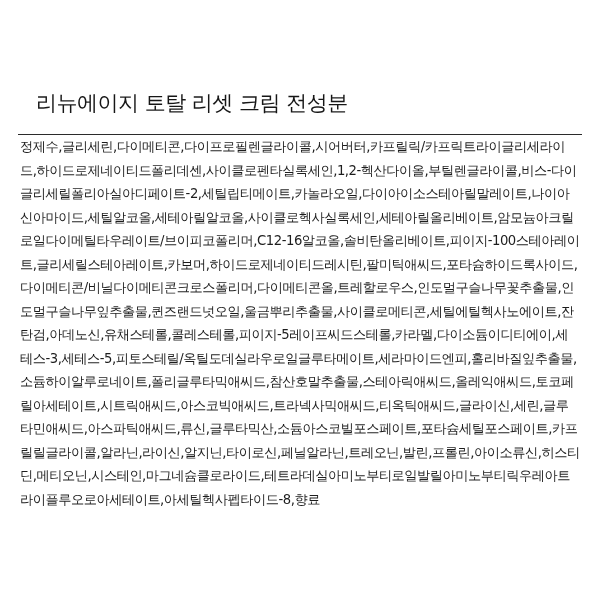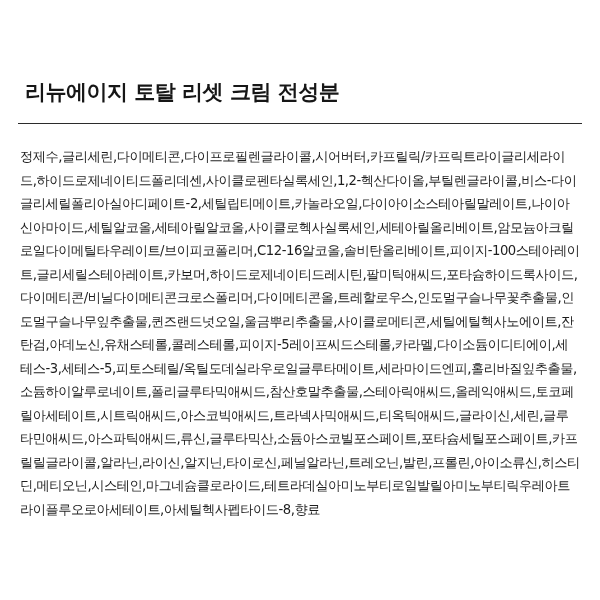--- a/index.html
+++ b/index.html
@@ -20,36 +20,35 @@
     height: 600px;
     padding: 0 18px;
     background: #ffffff;
     position: relative;
   }
   .title-block {
     padding-top: 74px;
   }
   .doc-title {
     font-size: 21px;
-    font-weight: bold;
+    font-weight: normal;
     letter-spacing: -0.5px;
     color: #161616;
     line-height: 1.3;
-    margin: 5px;
+    margin: 16px;
     padding: 0 2px;
   }
   .title-rule {
     margin-top: 17px;
     margin-bottom: 0;
     border: 0;
     border-top: 1px solid #2b2b2b;
     width: 100%;
   }
   .ingredients-body {
-    margin-top: 21px;
     font-size: 13.2px;
     line-height: 1.78;
     letter-spacing: -0.45px;
     color: #1d1d1d;
     text-align: left;
     word-break: break-all;
     padding: 0 2px;
   }
 </style>
 </head>

